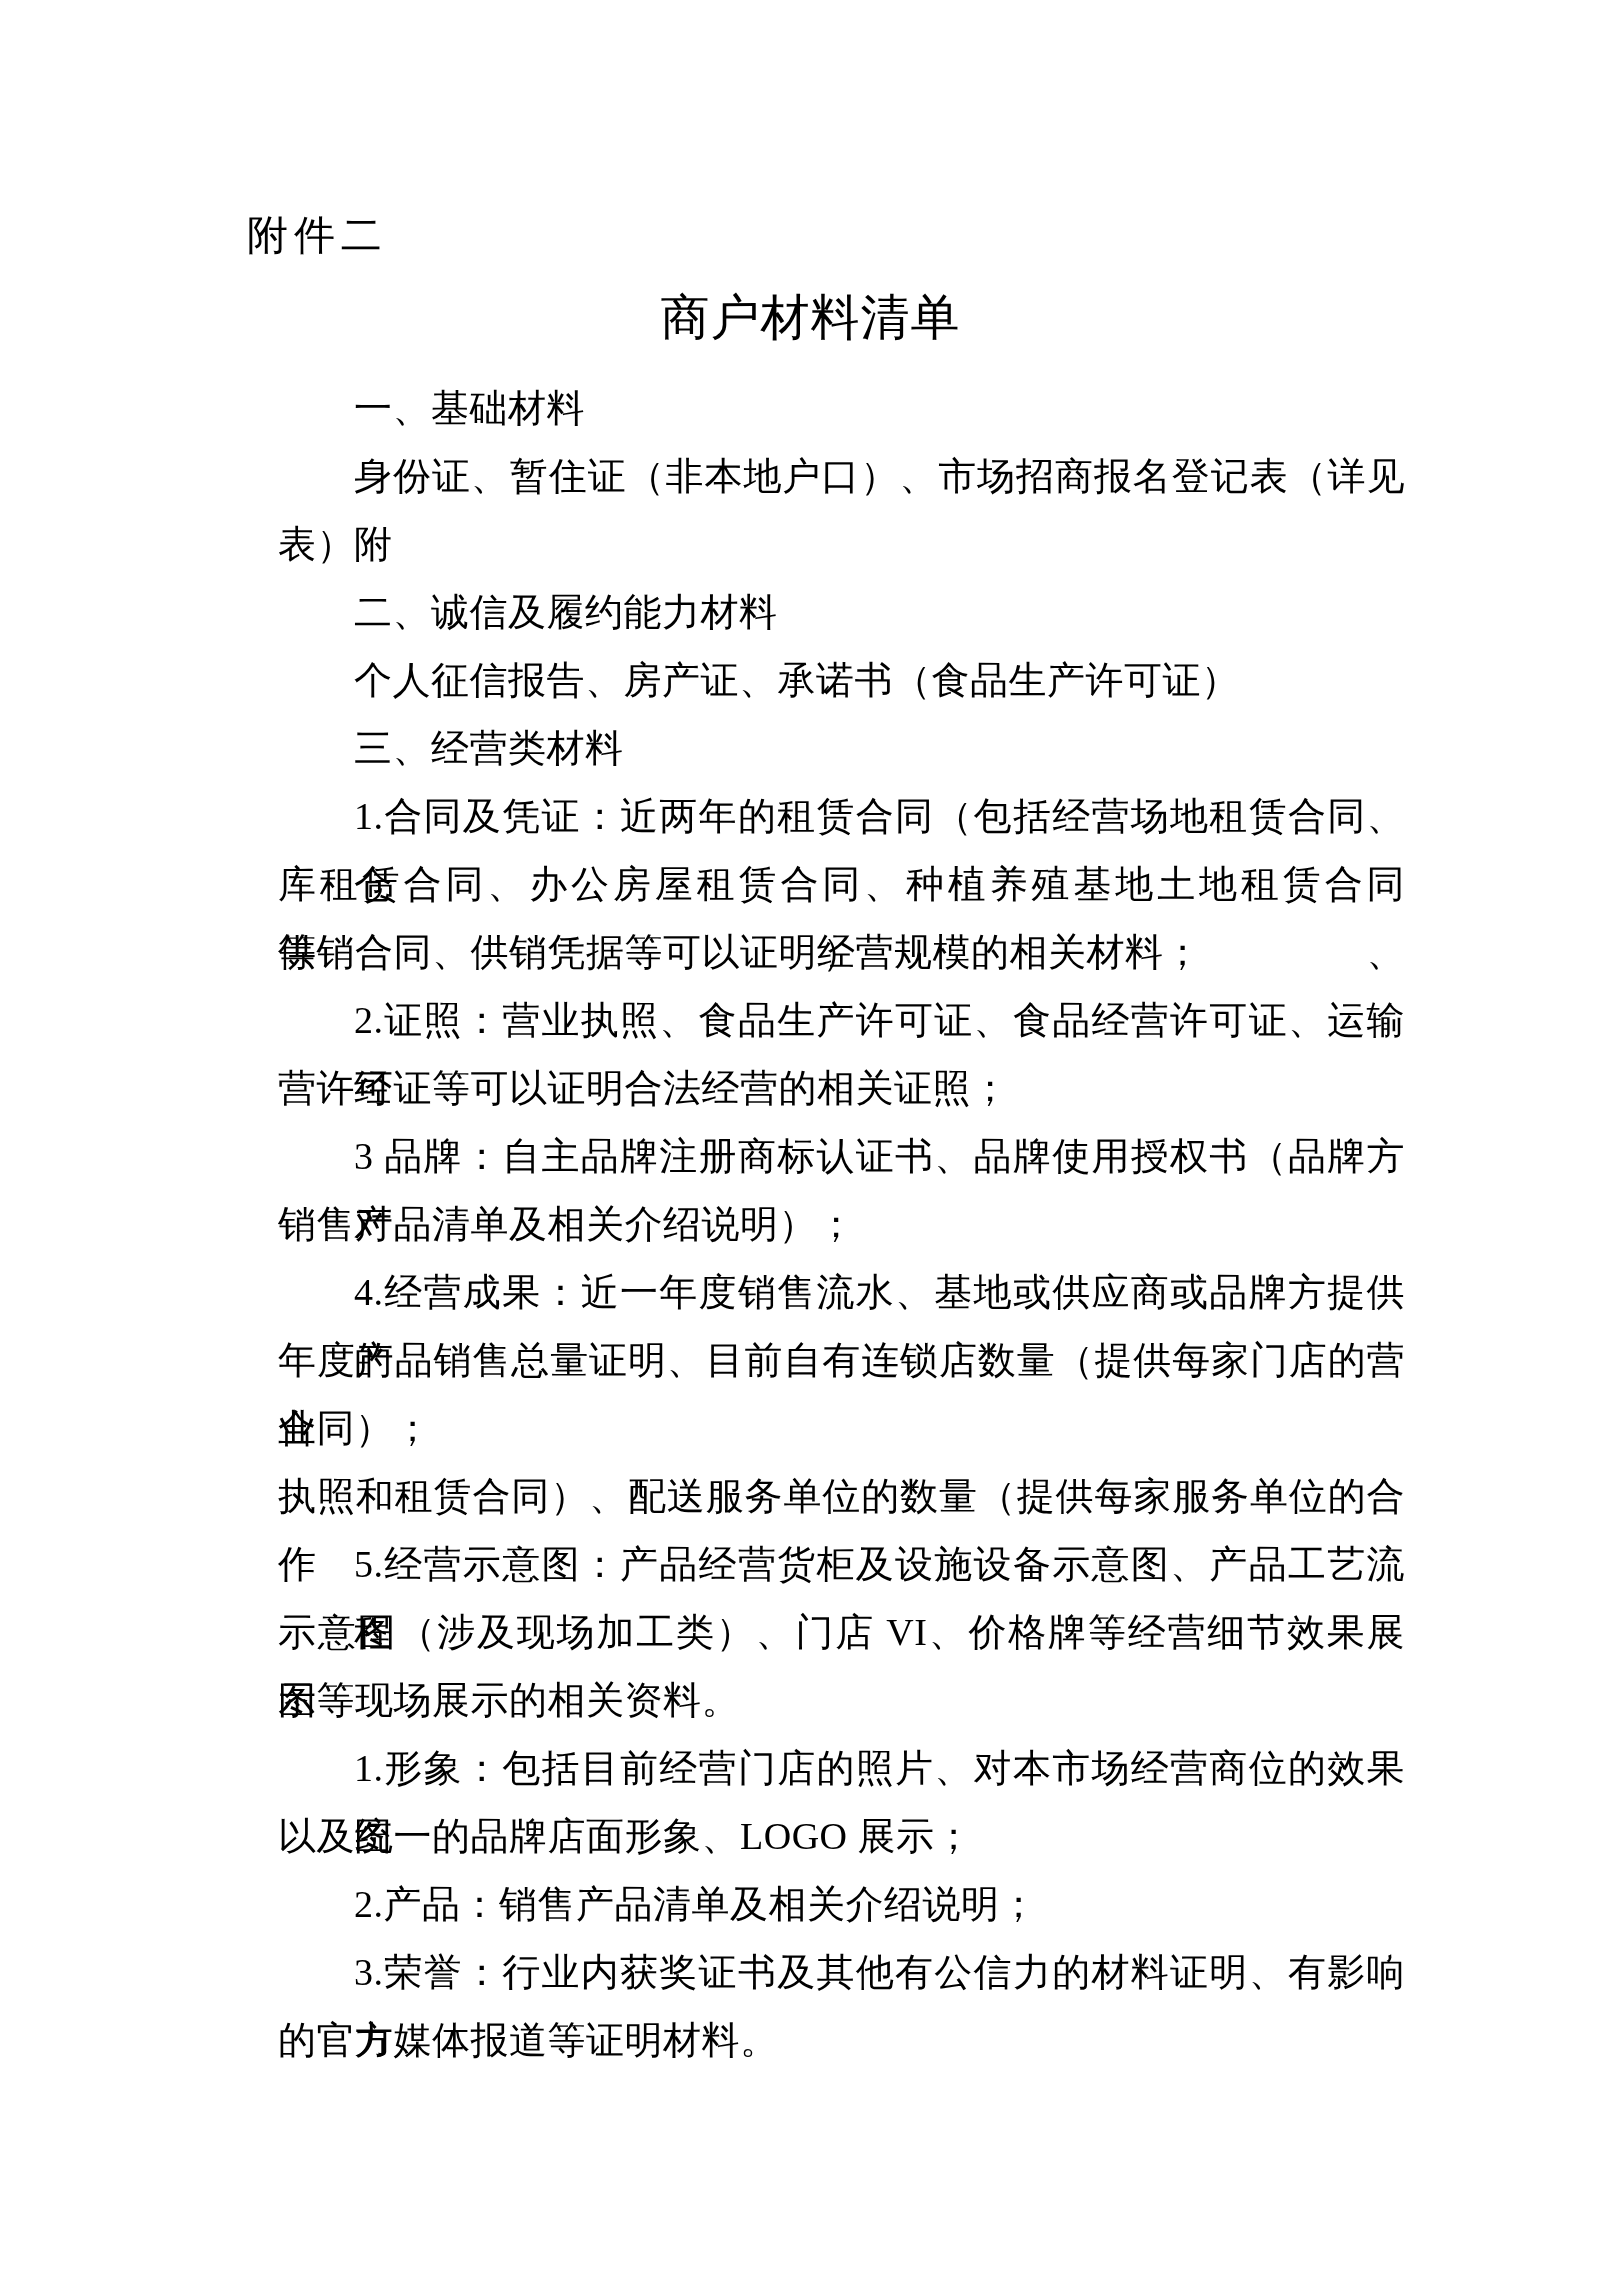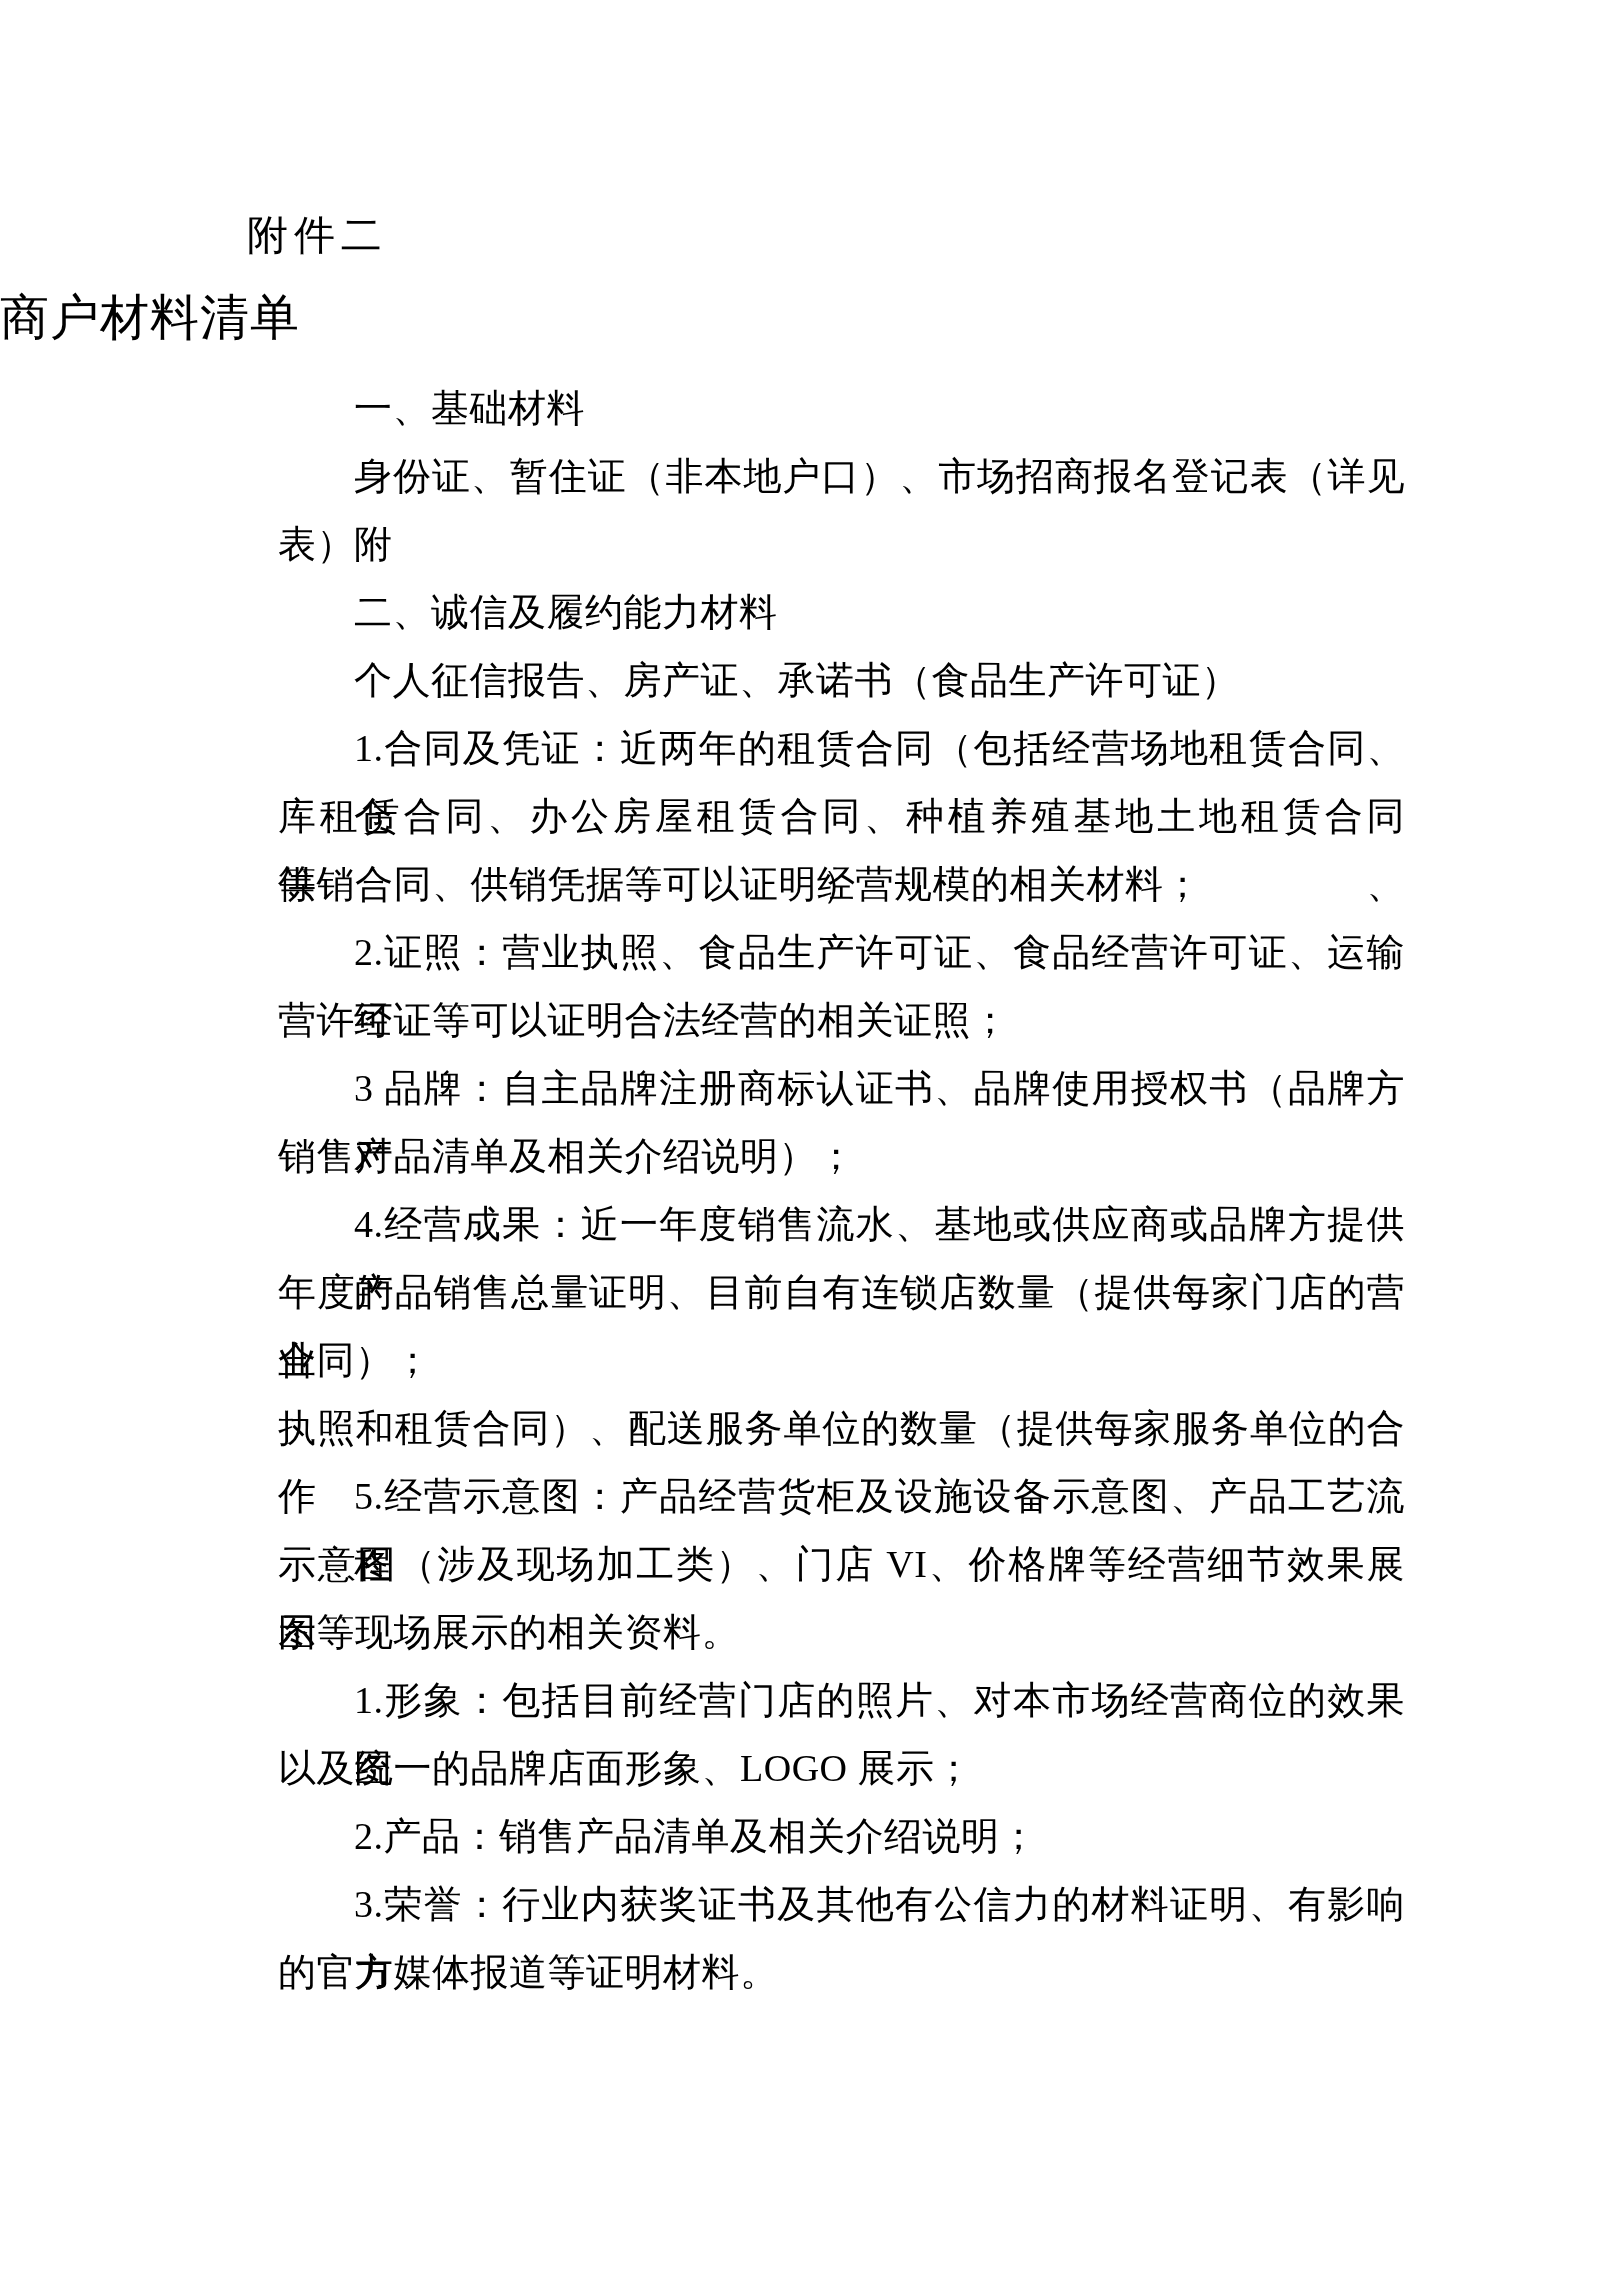--- a/index.html
+++ b/index.html
@@ -24,21 +24,21 @@
     line-height: 47px;
     letter-spacing: 5.9px;
     white-space: nowrap;
   }
   .doc-title {
     position: absolute;
     left: 0;
     right: 0;
     top: 291px;
     margin: 0;
-    text-align: left;
+    text-align: center;
     font-size: 49px;
     font-weight: normal;
     line-height: 53px;
     letter-spacing: 1px;
   }
   .doc-body {
     position: absolute;
     left: 250px;
     top: 374px;
     width: 1127px;
@@ -63,20 +63,21 @@
 
 <div class="page">
   <div class="attachment-label">附件二</div>
   <h1 class="doc-title">商户材料清单</h1>
   <div class="doc-body" id="body-lines">
       <div class="line indent">一、基础材料</div>
       <div class="line indent fill">身份证、暂住证（非本地户口）、市场招商报名登记表（详见附</div>
       <div class="line">表）</div>
       <div class="line indent">二、诚信及履约能力材料</div>
       <div class="line indent">个人征信报告、房产证、承诺书（食品生产许可证）</div>
+      <div class="line indent">三、经营类材料</div>
       <div class="line indent fill">1.合同及凭证：近两年的租赁合同（包括经营场地租赁合同、仓</div>
       <div class="line fill">库租赁合同、办公房屋租赁合同、种植养殖基地土地租赁合同等）、</div>
       <div class="line">供销合同、供销凭据等可以证明经营规模的相关材料；</div>
       <div class="line indent fill">2.证照：营业执照、食品生产许可证、食品经营许可证、运输经</div>
       <div class="line">营许可证等可以证明合法经营的相关证照；</div>
       <div class="line indent fill">3 品牌：自主品牌注册商标认证书、品牌使用授权书（品牌方对</div>
       <div class="line">销售产品清单及相关介绍说明）；</div>
       <div class="line indent fill">4.经营成果：近一年度销售流水、基地或供应商或品牌方提供的</div>
       <div class="line fill">年度产品销售总量证明、目前自有连锁店数量（提供每家门店的营业</div>
       <div class="line">合同）；</div>

